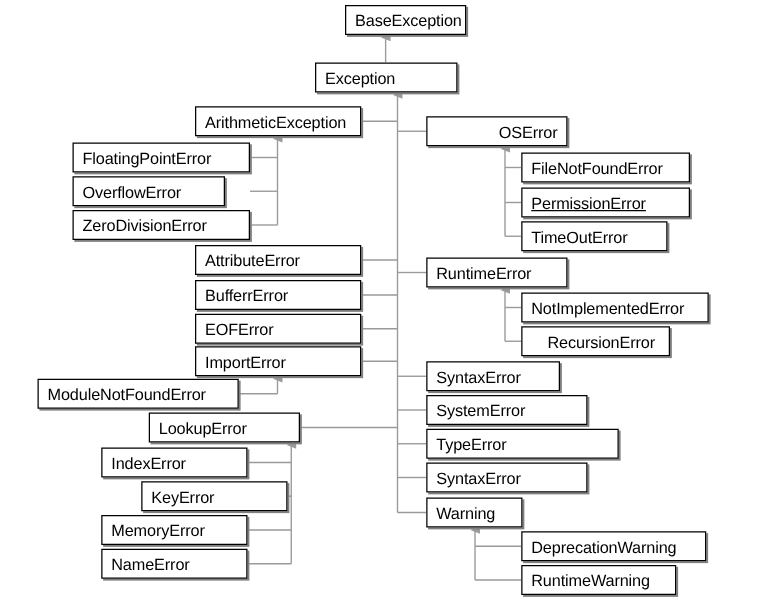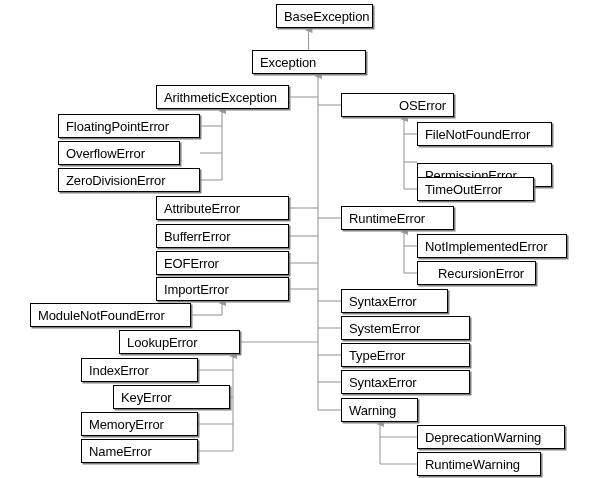--- a/index.html
+++ b/index.html
@@ -139,42 +139,42 @@
     </div>
     <div class="node" style="left: 81px; top: 439px; width: 117px;">
       <span class="label">NameError</span>
     </div>
     <div class="node" style="left: 341px; top: 93px; width: 113px; justify-content: flex-end;">
       <span class="label">OSError</span>
     </div>
     <div class="node" style="left: 417px; top: 122px; width: 135px;">
       <span class="label">FileNotFoundError</span>
     </div>
-    <div class="node" style="left: 417px; top: 163px; width: 135px;">
+    <div class="node" style="left: 417px; top: 150px; width: 135px; text-decoration: underline;">
       <span class="label">PermissionError</span>
     </div>
     <div class="node" style="left: 417px; top: 177px; width: 117px;">
       <span class="label">TimeOutError</span>
     </div>
     <div class="node" style="left: 341px; top: 206px; width: 113px;">
       <span class="label">RuntimeError</span>
     </div>
     <div class="node" style="left: 417px; top: 234px; width: 150px;">
       <span class="label">NotImplementedError</span>
     </div>
     <div class="node" style="left: 417px; top: 261px; width: 119px; padding-left: 20px;">
       <span class="label">RecursionError</span>
     </div>
     <div class="node" style="left: 341px; top: 289px; width: 107px;">
       <span class="label">SyntaxError</span>
     </div>
     <div class="node" style="left: 341px; top: 316px; width: 129px;">
       <span class="label">SystemError</span>
     </div>
-    <div class="node" style="left: 341px; top: 343px; width: 129px;">
+    <div class="node" style="left: 341px; top: 343px; width: 154px;">
       <span class="label">TypeError</span>
     </div>
     <div class="node" style="left: 341px; top: 370px; width: 129px;">
       <span class="label">SyntaxError</span>
     </div>
     <div class="node" style="left: 341px; top: 398px; width: 77px;">
       <span class="label">Warning</span>
     </div>
     <div class="node" style="left: 417px; top: 425px; width: 148px;">
       <span class="label">DeprecationWarning</span>

